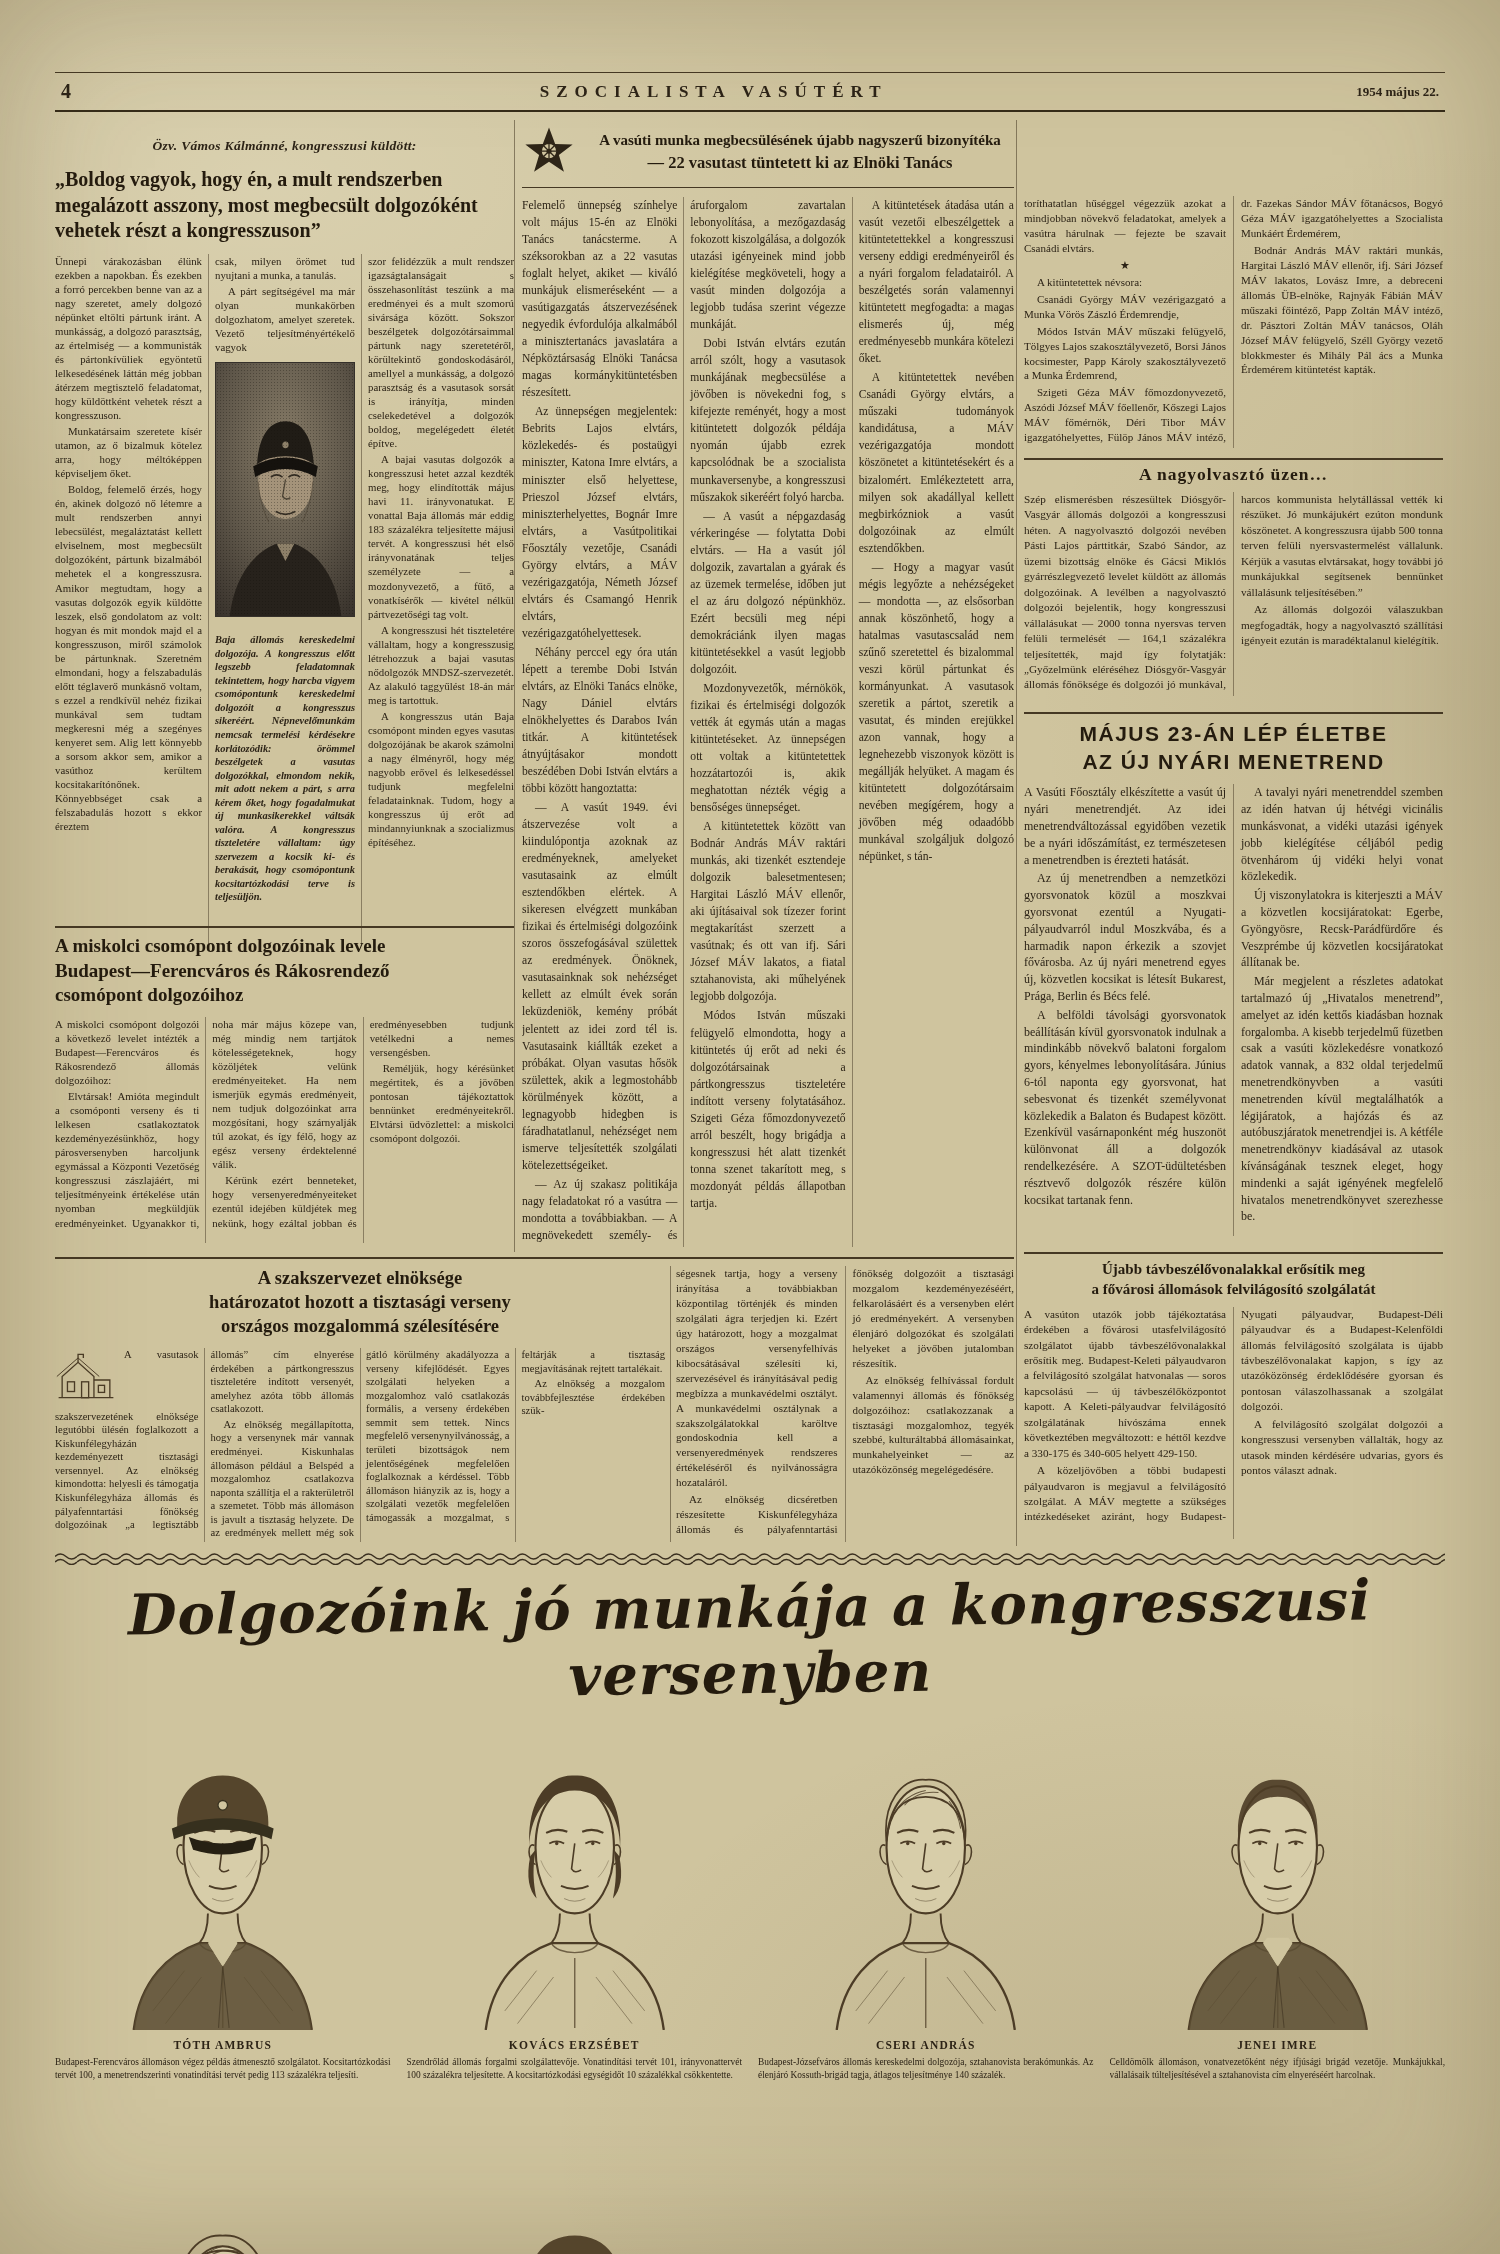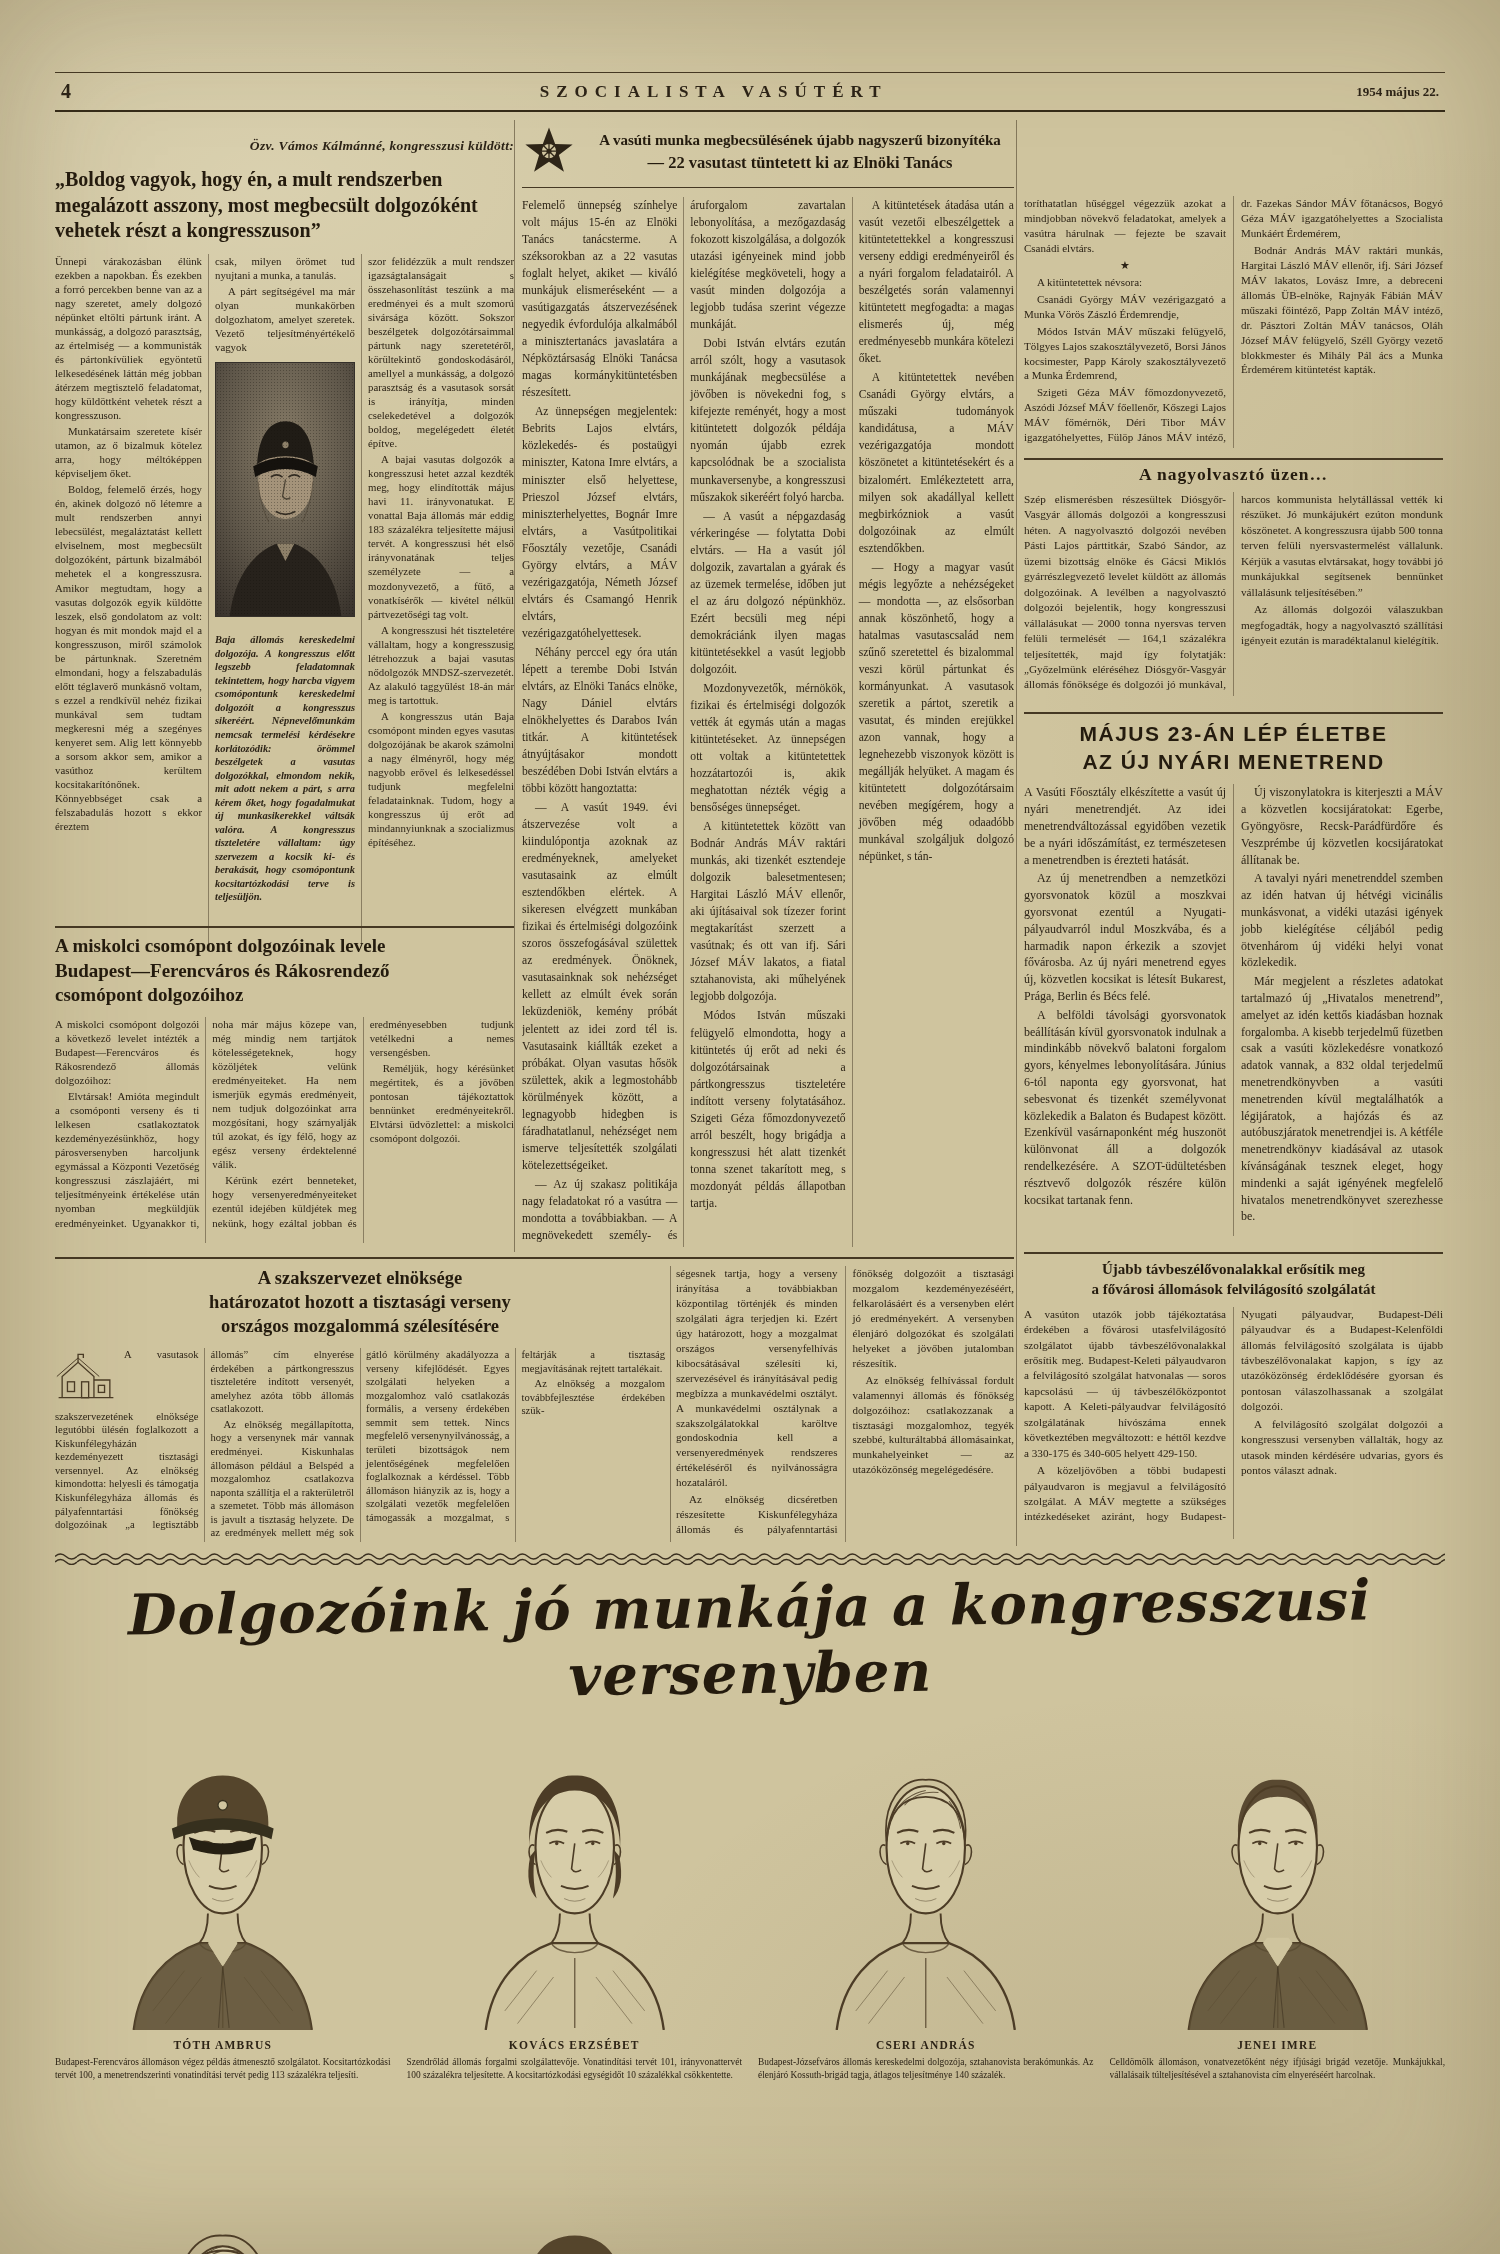--- a/index.html
+++ b/index.html
@@ -24,21 +24,21 @@
 
   
   #hdr{left:55px;top:72px;width:1390px;height:40px;border-top:1.5px solid #453823;border-bottom:2.5px solid #352b18;
        display:flex;align-items:center;justify-content:space-between;padding:0 6px;box-sizing:border-box}
   #hdr .pnum{font-size:20px;font-weight:bold}
   #hdr .mast{font-size:17px;font-weight:bold;letter-spacing:7px}
   #hdr .idate{font-size:13px;font-weight:bold}
 
   
   #art-vamos{left:55px;top:124px;width:459px}
-  .kicker{font-style:italic;font-weight:bold;font-size:13.5px;text-align:right;letter-spacing:.3px}
+  .kicker{font-style:italic;font-weight:bold;font-size:13.5px;text-align:center;letter-spacing:.3px}
   #art-vamos h1{font-size:20px;line-height:1.28;font-weight:bold;margin:6px 0 0;color:#241b0e}
   .vcols{display:flex;margin-top:10px}
   .vcol{width:153px;height:690px;overflow:hidden;padding:0 6px;box-sizing:border-box;font-size:10.8px;line-height:1.3}
   .vcol + .vcol{border-left:1px solid rgba(69,56,35,.5)}
   .vcol:first-child{padding-left:0}
   .vcol:last-child{padding-right:0}
   .photo{position:relative;width:100%;height:255px;margin:6px 0;background:#564e42;border:1px solid #35302a;box-sizing:border-box}
   .photo svg{display:block;width:100%;height:100%}
   .photo::after{content:"";position:absolute;inset:0;background-image:radial-gradient(rgba(20,15,10,.32) .7px, transparent .85px);background-size:3px 3px}
   .photo-caption{font-weight:bold;font-style:italic;font-size:10.4px;line-height:1.3;text-align:justify;overflow:hidden}
@@ -258,22 +258,22 @@
 
   <section id="art-menetrend" class="abs rblock" style="top:720px">
     <div class="hl">
       <div>MÁJUS 23-ÁN LÉP ÉLETBE</div>
       <div>AZ ÚJ NYÁRI MENETREND</div>
     </div>
     <div class="artbody body-text cols2 colrule">
         <p>A Vasúti Főosztály elkészítette a vasút új nyári menetrendjét. Az idei menetrendváltozással egyidőben vezetik be a nyári időszámítást, ez természetesen a menetrendben is érezteti hatását.</p>
         <p>Az új menetrendben a nemzetközi gyorsvonatok közül a moszkvai gyorsvonat ezentúl a Nyugati-pályaudvarról indul Moszkvába, és a harmadik napon érkezik a szovjet fővárosba. Az új nyári menetrend egyes új, közvetlen kocsikat is létesít Bukarest, Prága, Berlin és Bécs felé.</p>
         <p>A belföldi távolsági gyorsvonatok beállításán kívül gyorsvonatok indulnak a mindinkább növekvő balatoni forgalom gyors, kényelmes lebonyolítására. Június 6-tól naponta egy gyorsvonat, hat sebesvonat és tizenkét személyvonat közlekedik a Balaton és Budapest között. Ezenkívül vasárnaponként még huszonöt különvonat áll a dolgozók rendelkezésére. A SZOT-üdültetésben résztvevő dolgozók részére külön kocsikat tartanak fenn.</p>
+        <p>A tavalyi nyári menetrenddel szemben az idén hatvan új hétvégi vicinális munkásvonat, a vidéki utazási igények jobb kielégítése céljából pedig ötvenhárom új vidéki helyi vonat közlekedik.</p>
         <p>Új viszonylatokra is kiterjeszti a MÁV a közvetlen kocsijáratokat: Egerbe, Gyöngyösre, Recsk-Parádfürdőre és Veszprémbe új közvetlen kocsijáratokat állítanak be.</p>
-        <p>A tavalyi nyári menetrenddel szemben az idén hatvan új hétvégi vicinális munkásvonat, a vidéki utazási igények jobb kielégítése céljából pedig ötvenhárom új vidéki helyi vonat közlekedik.</p>
         <p>Már megjelent a részletes adatokat tartalmazó új „Hivatalos menetrend”, amelyet az idén kettős kiadásban hoznak forgalomba. A kisebb terjedelmű füzetben csak a vasúti közlekedésre vonatkozó adatok vannak, a 832 oldal terjedelmű menetrendkönyvben a vasúti menetrenden kívül megtalálhatók a légijáratok, a hajózás és az autóbuszjáratok menetrendjei is. A kétféle menetrendkönyv kiadásával az utasok kívánságának tesznek eleget, hogy mindenki a saját igényének megfelelő hivatalos menetrendkönyvet szerezhesse be.</p>
       </div>
   </section>
 
   <section id="art-tavbeszelo" class="abs rblock" style="top:1260px">
     <div class="hl">
       <div>Újabb távbeszélővonalakkal erősítik meg</div>
       <div>a fővárosi állomások felvilágosító szolgálatát</div>
     </div>
     <div class="artbody body-text cols2 colrule">

